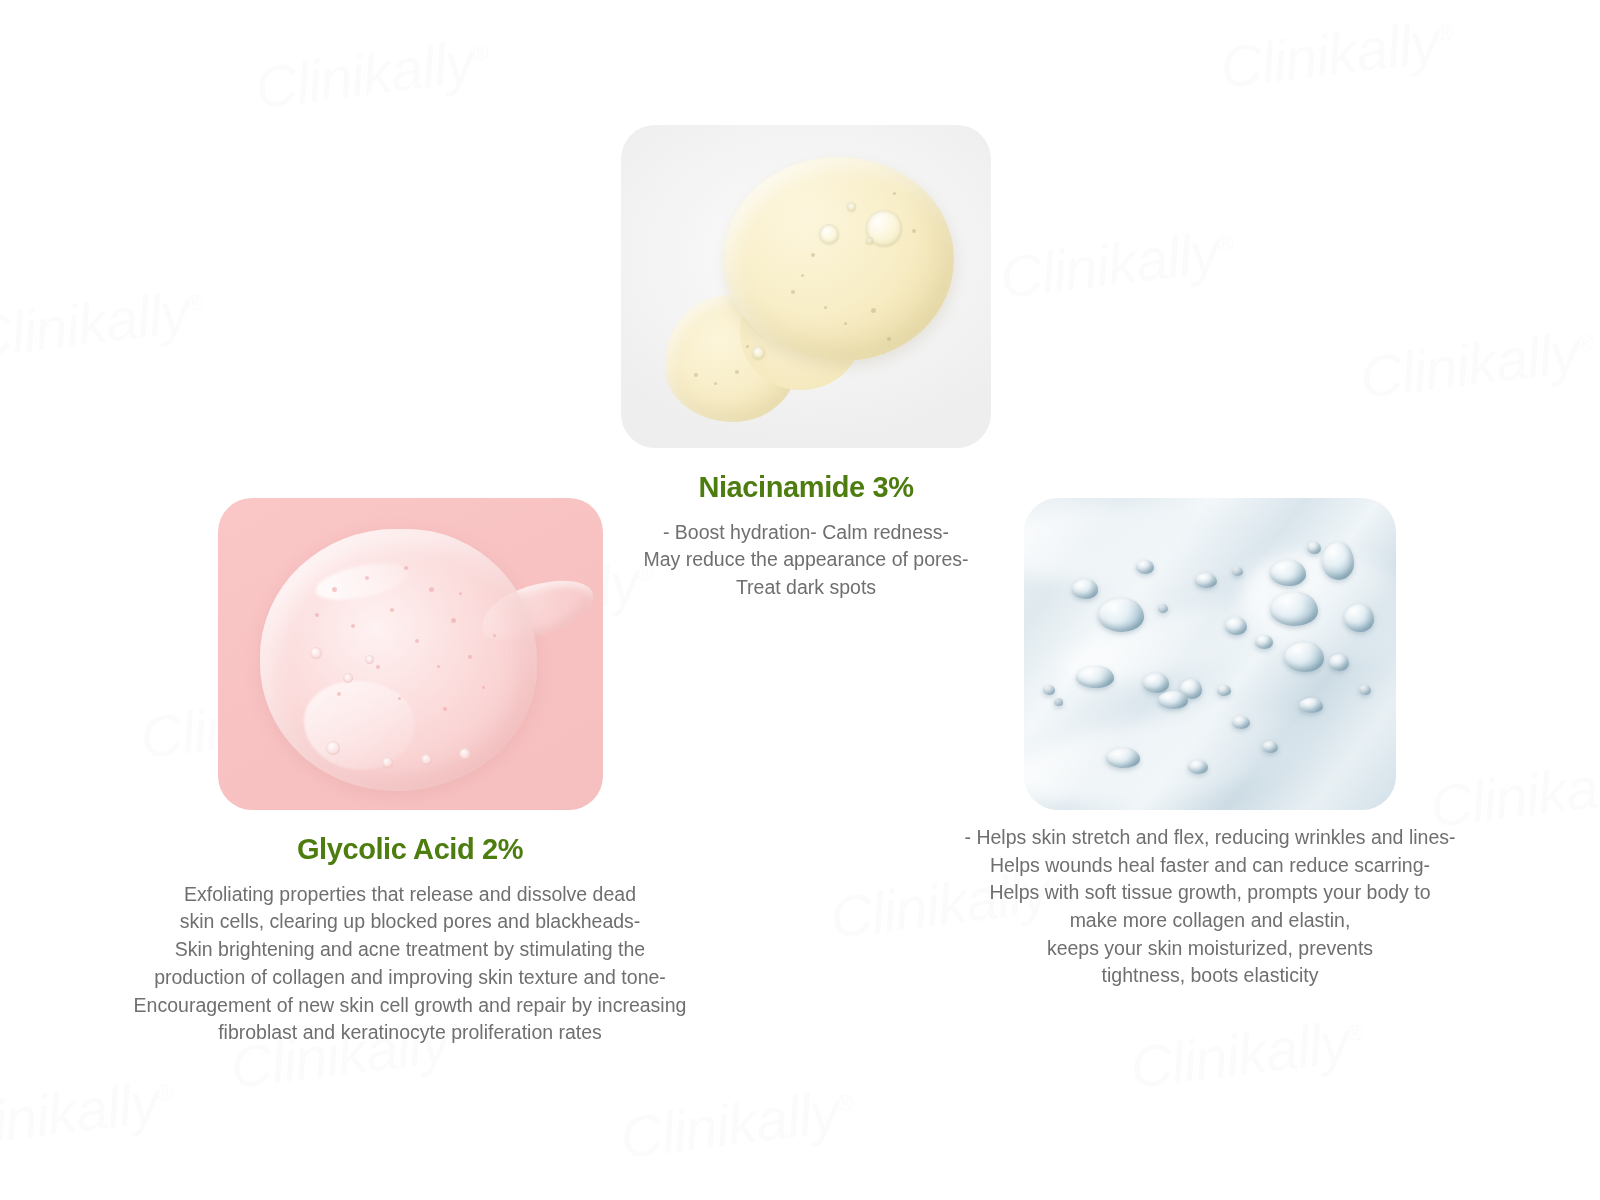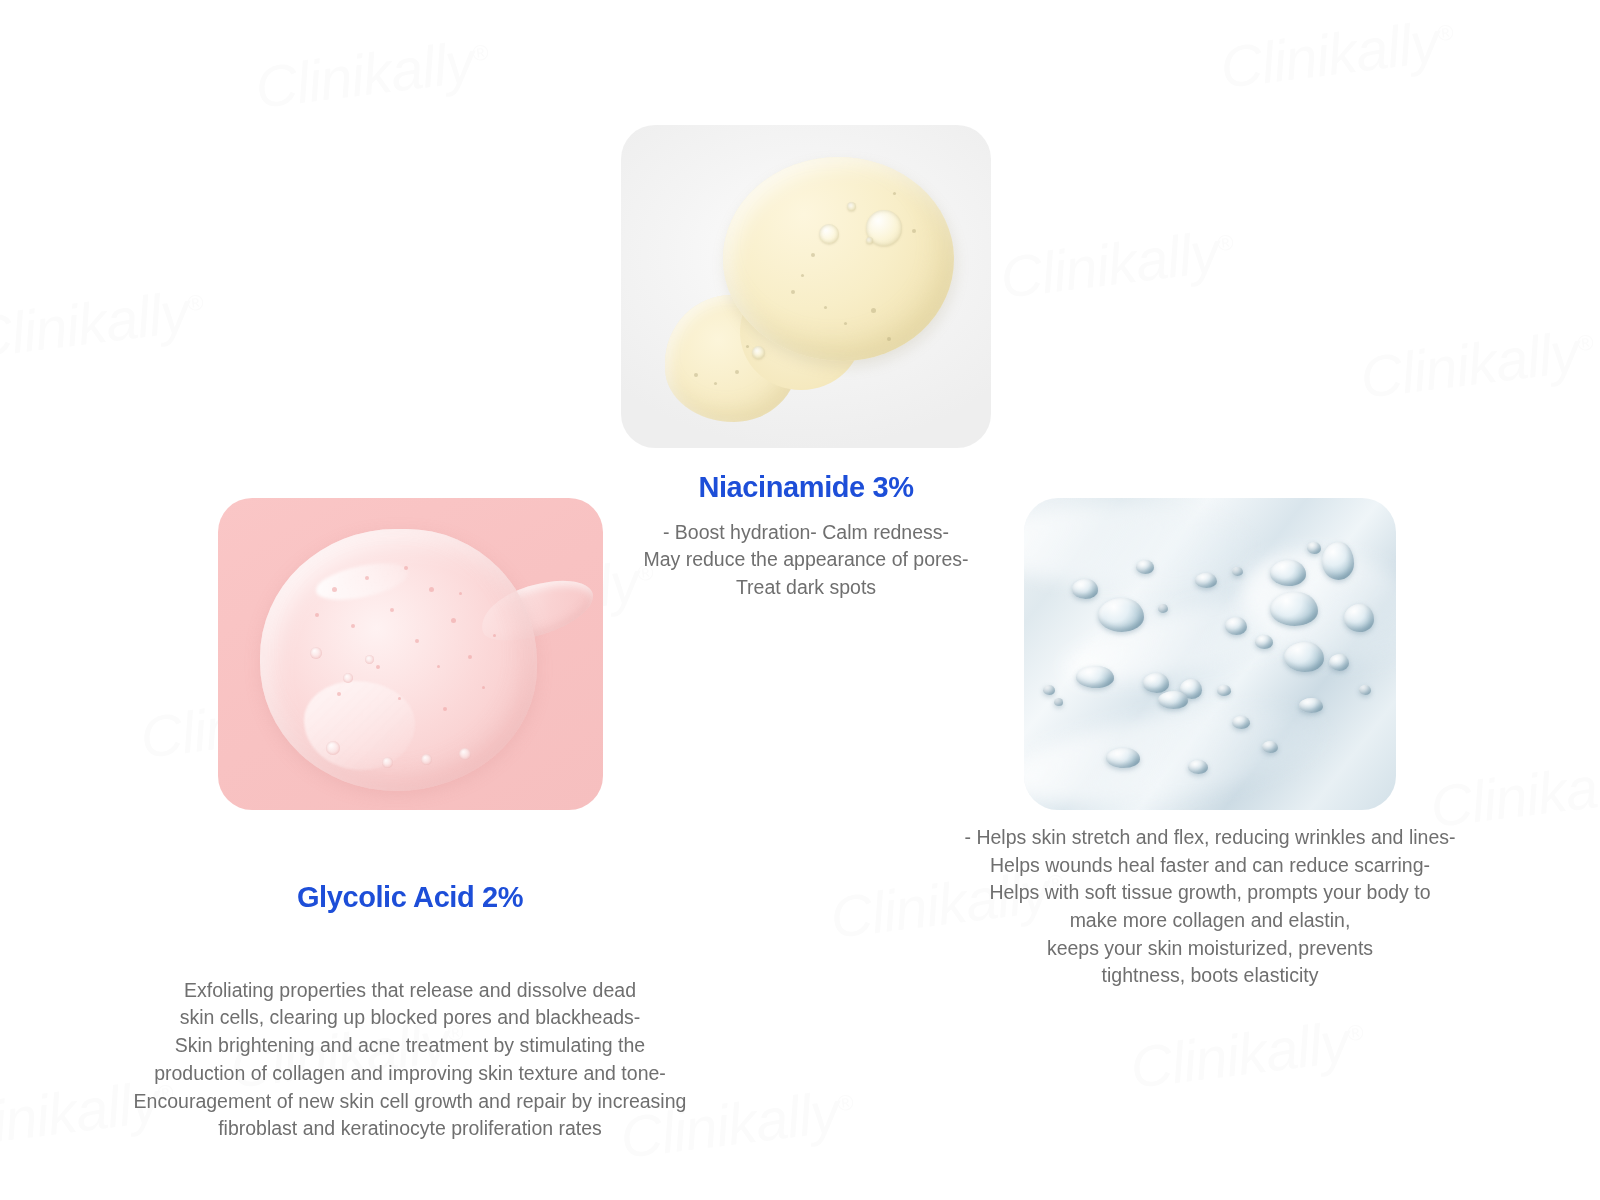--- a/index.html
+++ b/index.html
@@ -59,40 +59,40 @@
     position: relative;
     border-radius: 34px;
     overflow: hidden;
     flex: none;
   }
 
   .card-title {
     margin-top: 22px;
     font-size: 29px;
     font-weight: bold;
-    color: #1d4ed8;
+    color: #4d7c0f;
     letter-spacing: -0.4px;
     text-align: center;
     line-height: 1.2;
   }
 
   .card-desc {
     margin-top: 14px;
     font-size: 19.5px;
     line-height: 1.42;
     color: #6f6f6f;
     text-align: center;
     white-space: pre-line;
   }
 
   
   #panel-niacinamide { left: 600px; top: 125px; width: 412px; }
   #panel-niacinamide .card { width: 370px; height: 323px; }
 
-  #panel-glycolic { left: 100px; top: 498px; width: 620px; gap: 48px; }
+  #panel-glycolic { left: 100px; top: 498px; width: 620px; }
   #panel-glycolic .card { width: 385px; height: 312px; }
 
   #panel-hyaluronic { left: 900px; top: 498px; width: 620px; }
   #panel-hyaluronic .card { width: 372px; height: 312px; }
 
   
   .art-niacinamide {
     width: 100%;
     height: 100%;
     background:

